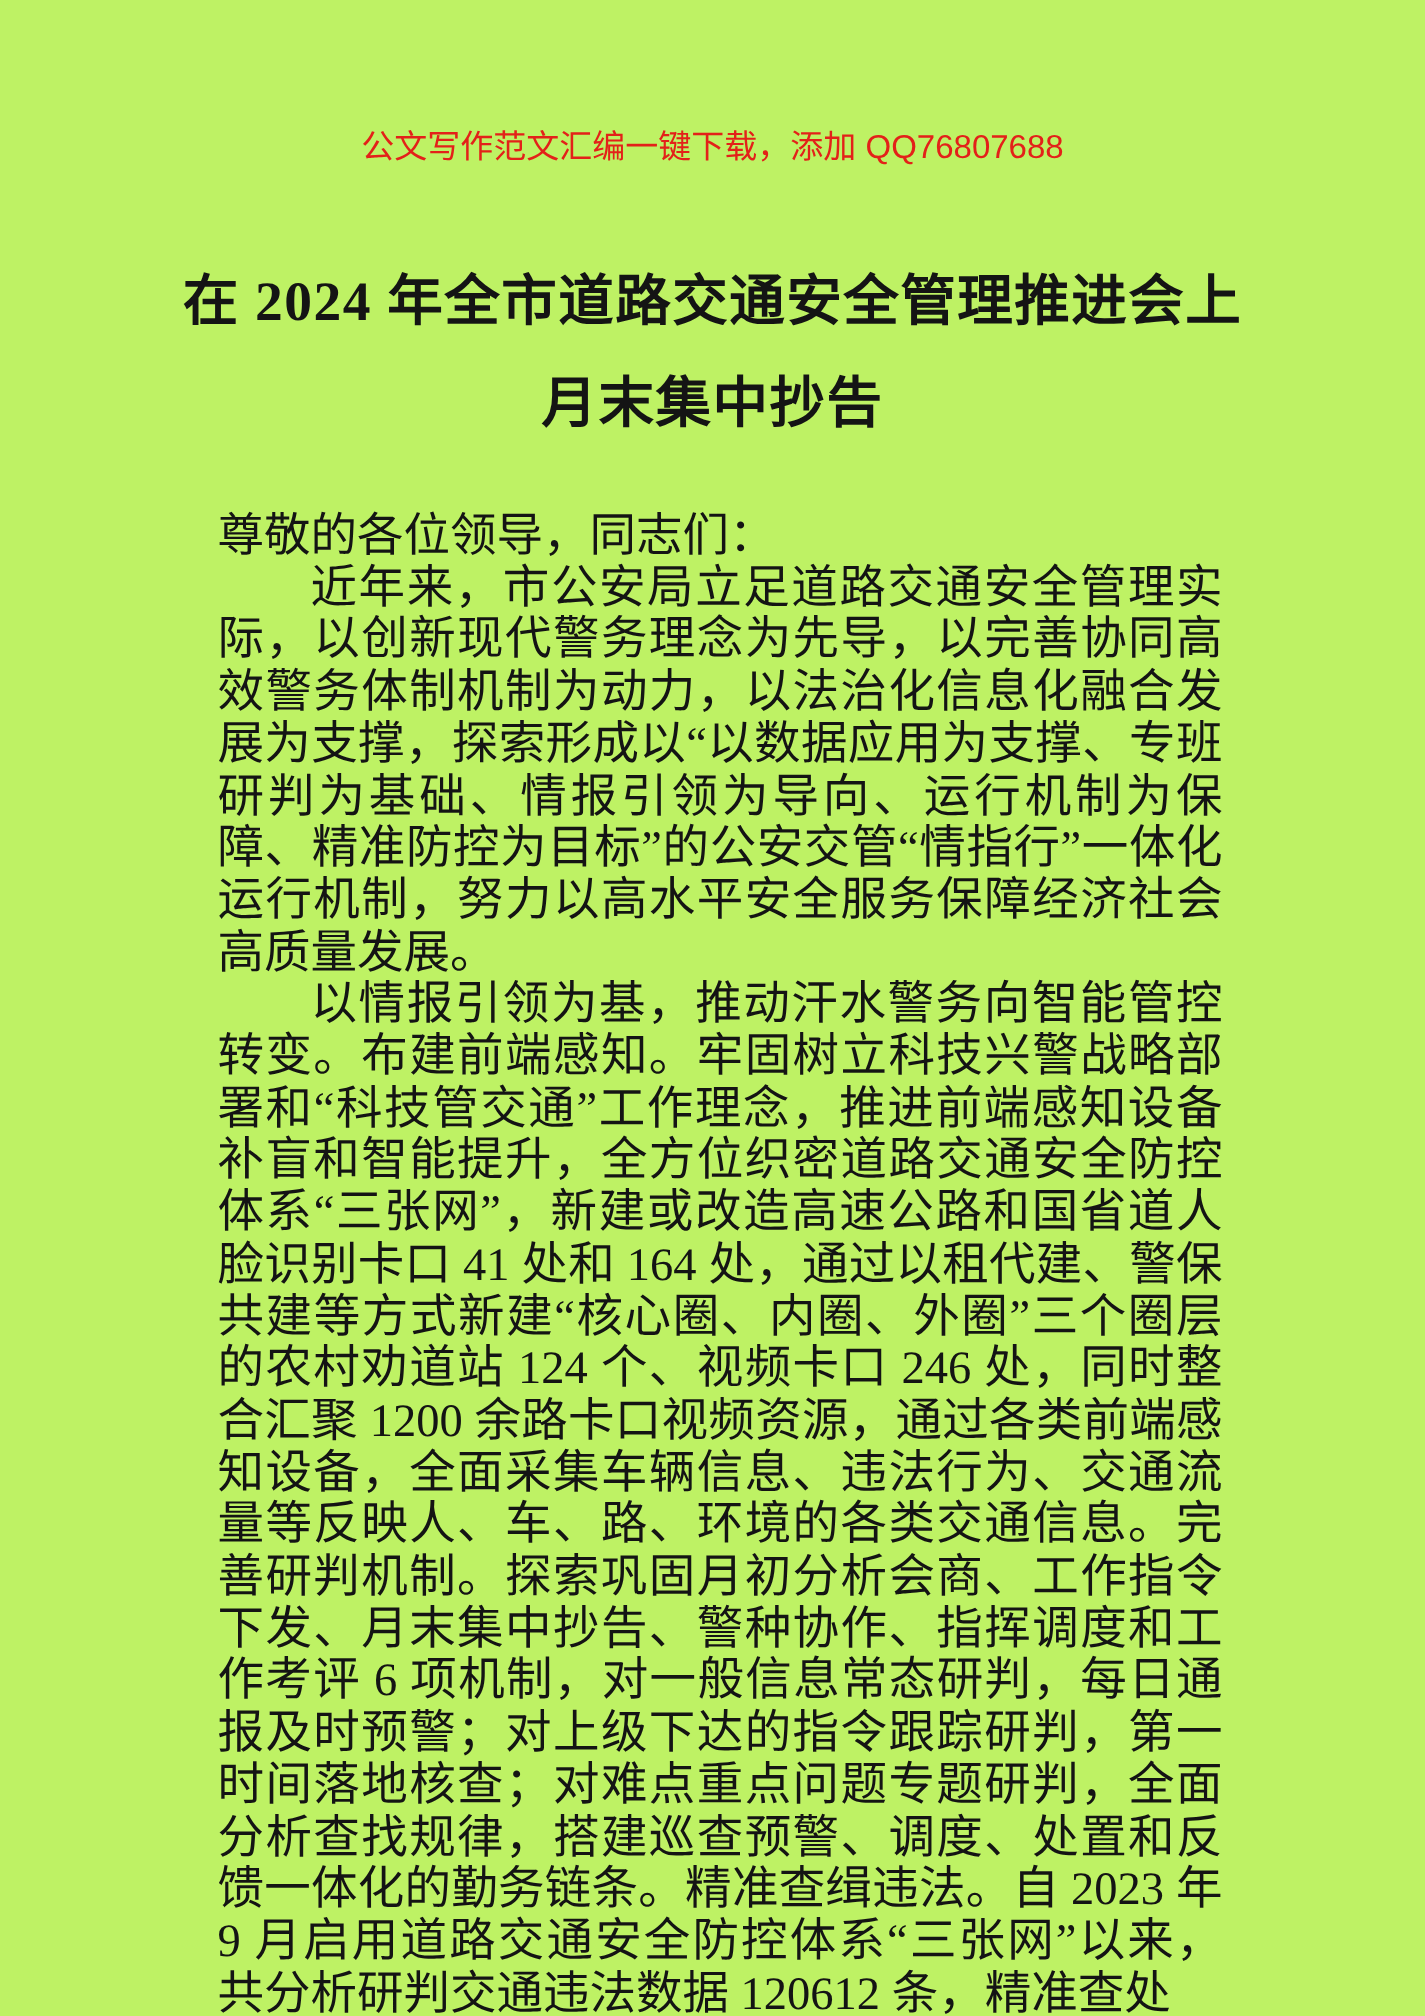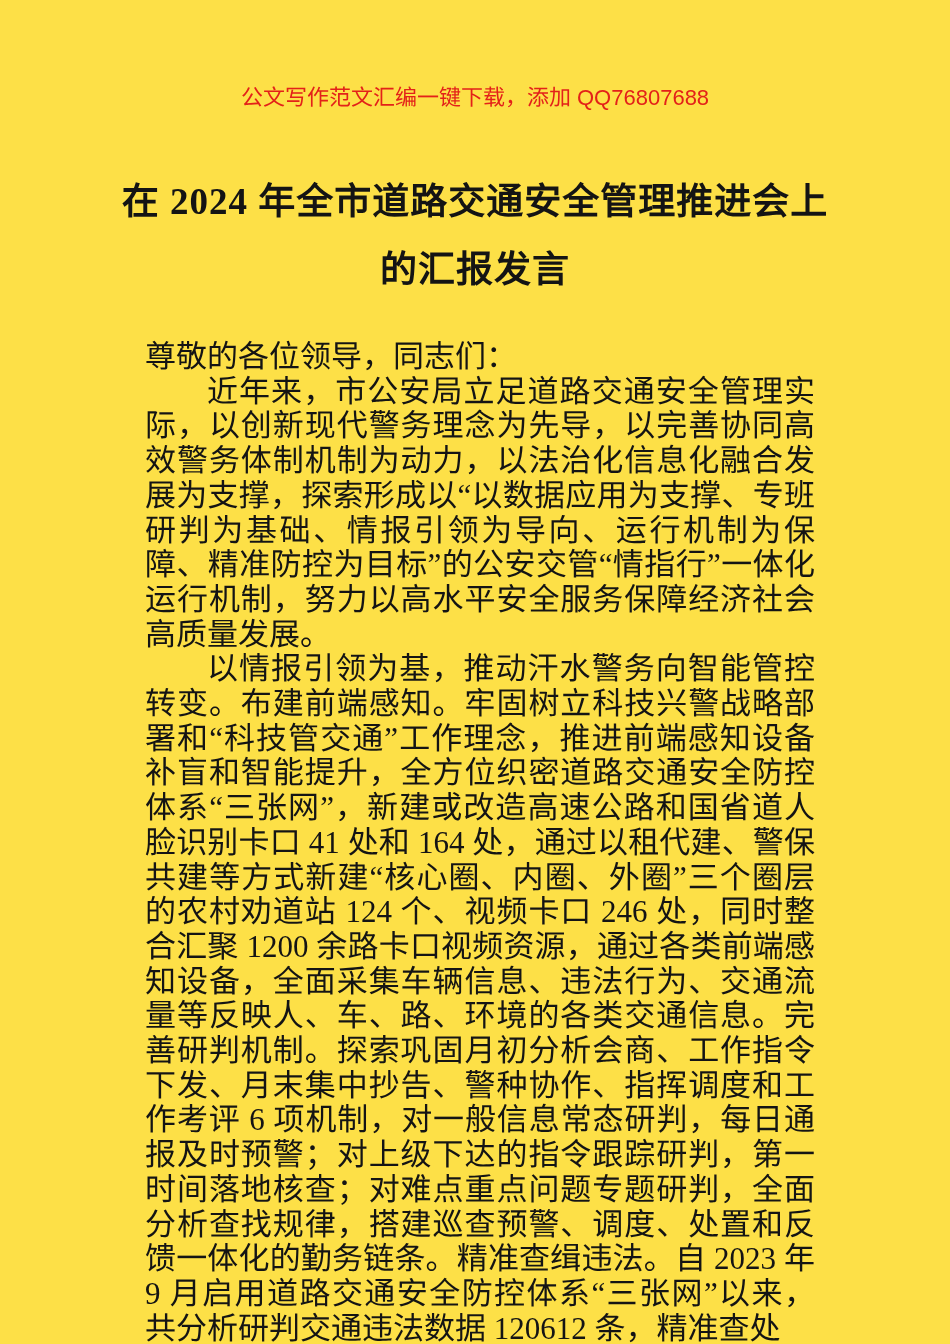--- a/index.html
+++ b/index.html
@@ -1,21 +1,21 @@
 <!DOCTYPE html>
 <html lang="zh-CN"><head>
 <meta charset="utf-8">
 <style>
   html, body { margin: 0; padding: 0; background: #ffffff; }
   .page {
     position: relative;
     width: 950px;
     height: 1344px;
     margin: 0 auto;
-    background: #fde047;
+    background: #bef264;
     overflow: hidden;
     font-family: "Liberation Serif", serif;
     color: #141414;
   }
   .promo {
     position: absolute;
     top: 84px;
     left: 0;
     width: 100%;
     text-align: center;
@@ -54,21 +54,21 @@
 <body>
 
 <div class="page">
 
   <div class="promo" style="color: rgb(227, 33, 25);">
     <span>公文写作范文汇编一键下载，添加 QQ76807688</span>
   </div>
 
   <h1 class="title">
     <span class="title-line">在 2024 年全市道路交通安全管理推进会上</span>
-    <span class="title-line">的汇报发言</span>
+    <span class="title-line">月末集中抄告</span>
   </h1>
 
   <div class="doc-body">
     <p class="salutation">尊敬的各位领导，同志们：</p>
     <p class="para">近年来，市公安局立足道路交通安全管理实际，以创新现代警务理念为先导，以完善协同高效警务体制机制为动力，以法治化信息化融合发展为支撑，探索形成以“以数据应用为支撑、专班研判为基础、情报引领为导向、运行机制为保障、精准防控为目标”的公安交管“情指行”一体化运行机制，努力以高水平安全服务保障经济社会高质量发展。</p>
     <p class="para">以情报引领为基，推动汗水警务向智能管控转变。布建前端感知。牢固树立科技兴警战略部署和“科技管交通”工作理念，推进前端感知设备补盲和智能提升，全方位织密道路交通安全防控体系“三张网”，新建或改造高速公路和国省道人脸识别卡口 41 处和 164 处，通过以租代建、警保共建等方式新建“核心圈、内圈、外圈”三个圈层的农村劝道站 124 个、视频卡口 246 处，同时整合汇聚 1200 余路卡口视频资源，通过各类前端感知设备，全面采集车辆信息、违法行为、交通流量等反映人、车、路、环境的各类交通信息。完善研判机制。探索巩固月初分析会商、工作指令下发、月末集中抄告、警种协作、指挥调度和工作考评 6 项机制，对一般信息常态研判，每日通报及时预警；对上级下达的指令跟踪研判，第一时间落地核查；对难点重点问题专题研判，全面分析查找规律，搭建巡查预警、调度、处置和反馈一体化的勤务链条。精准查缉违法。自 2023 年 9 月启用道路交通安全防控体系“三张网”以来，共分析研判交通违法数据 120612 条，精准查处</p>
   </div>
 
 </div>
 

